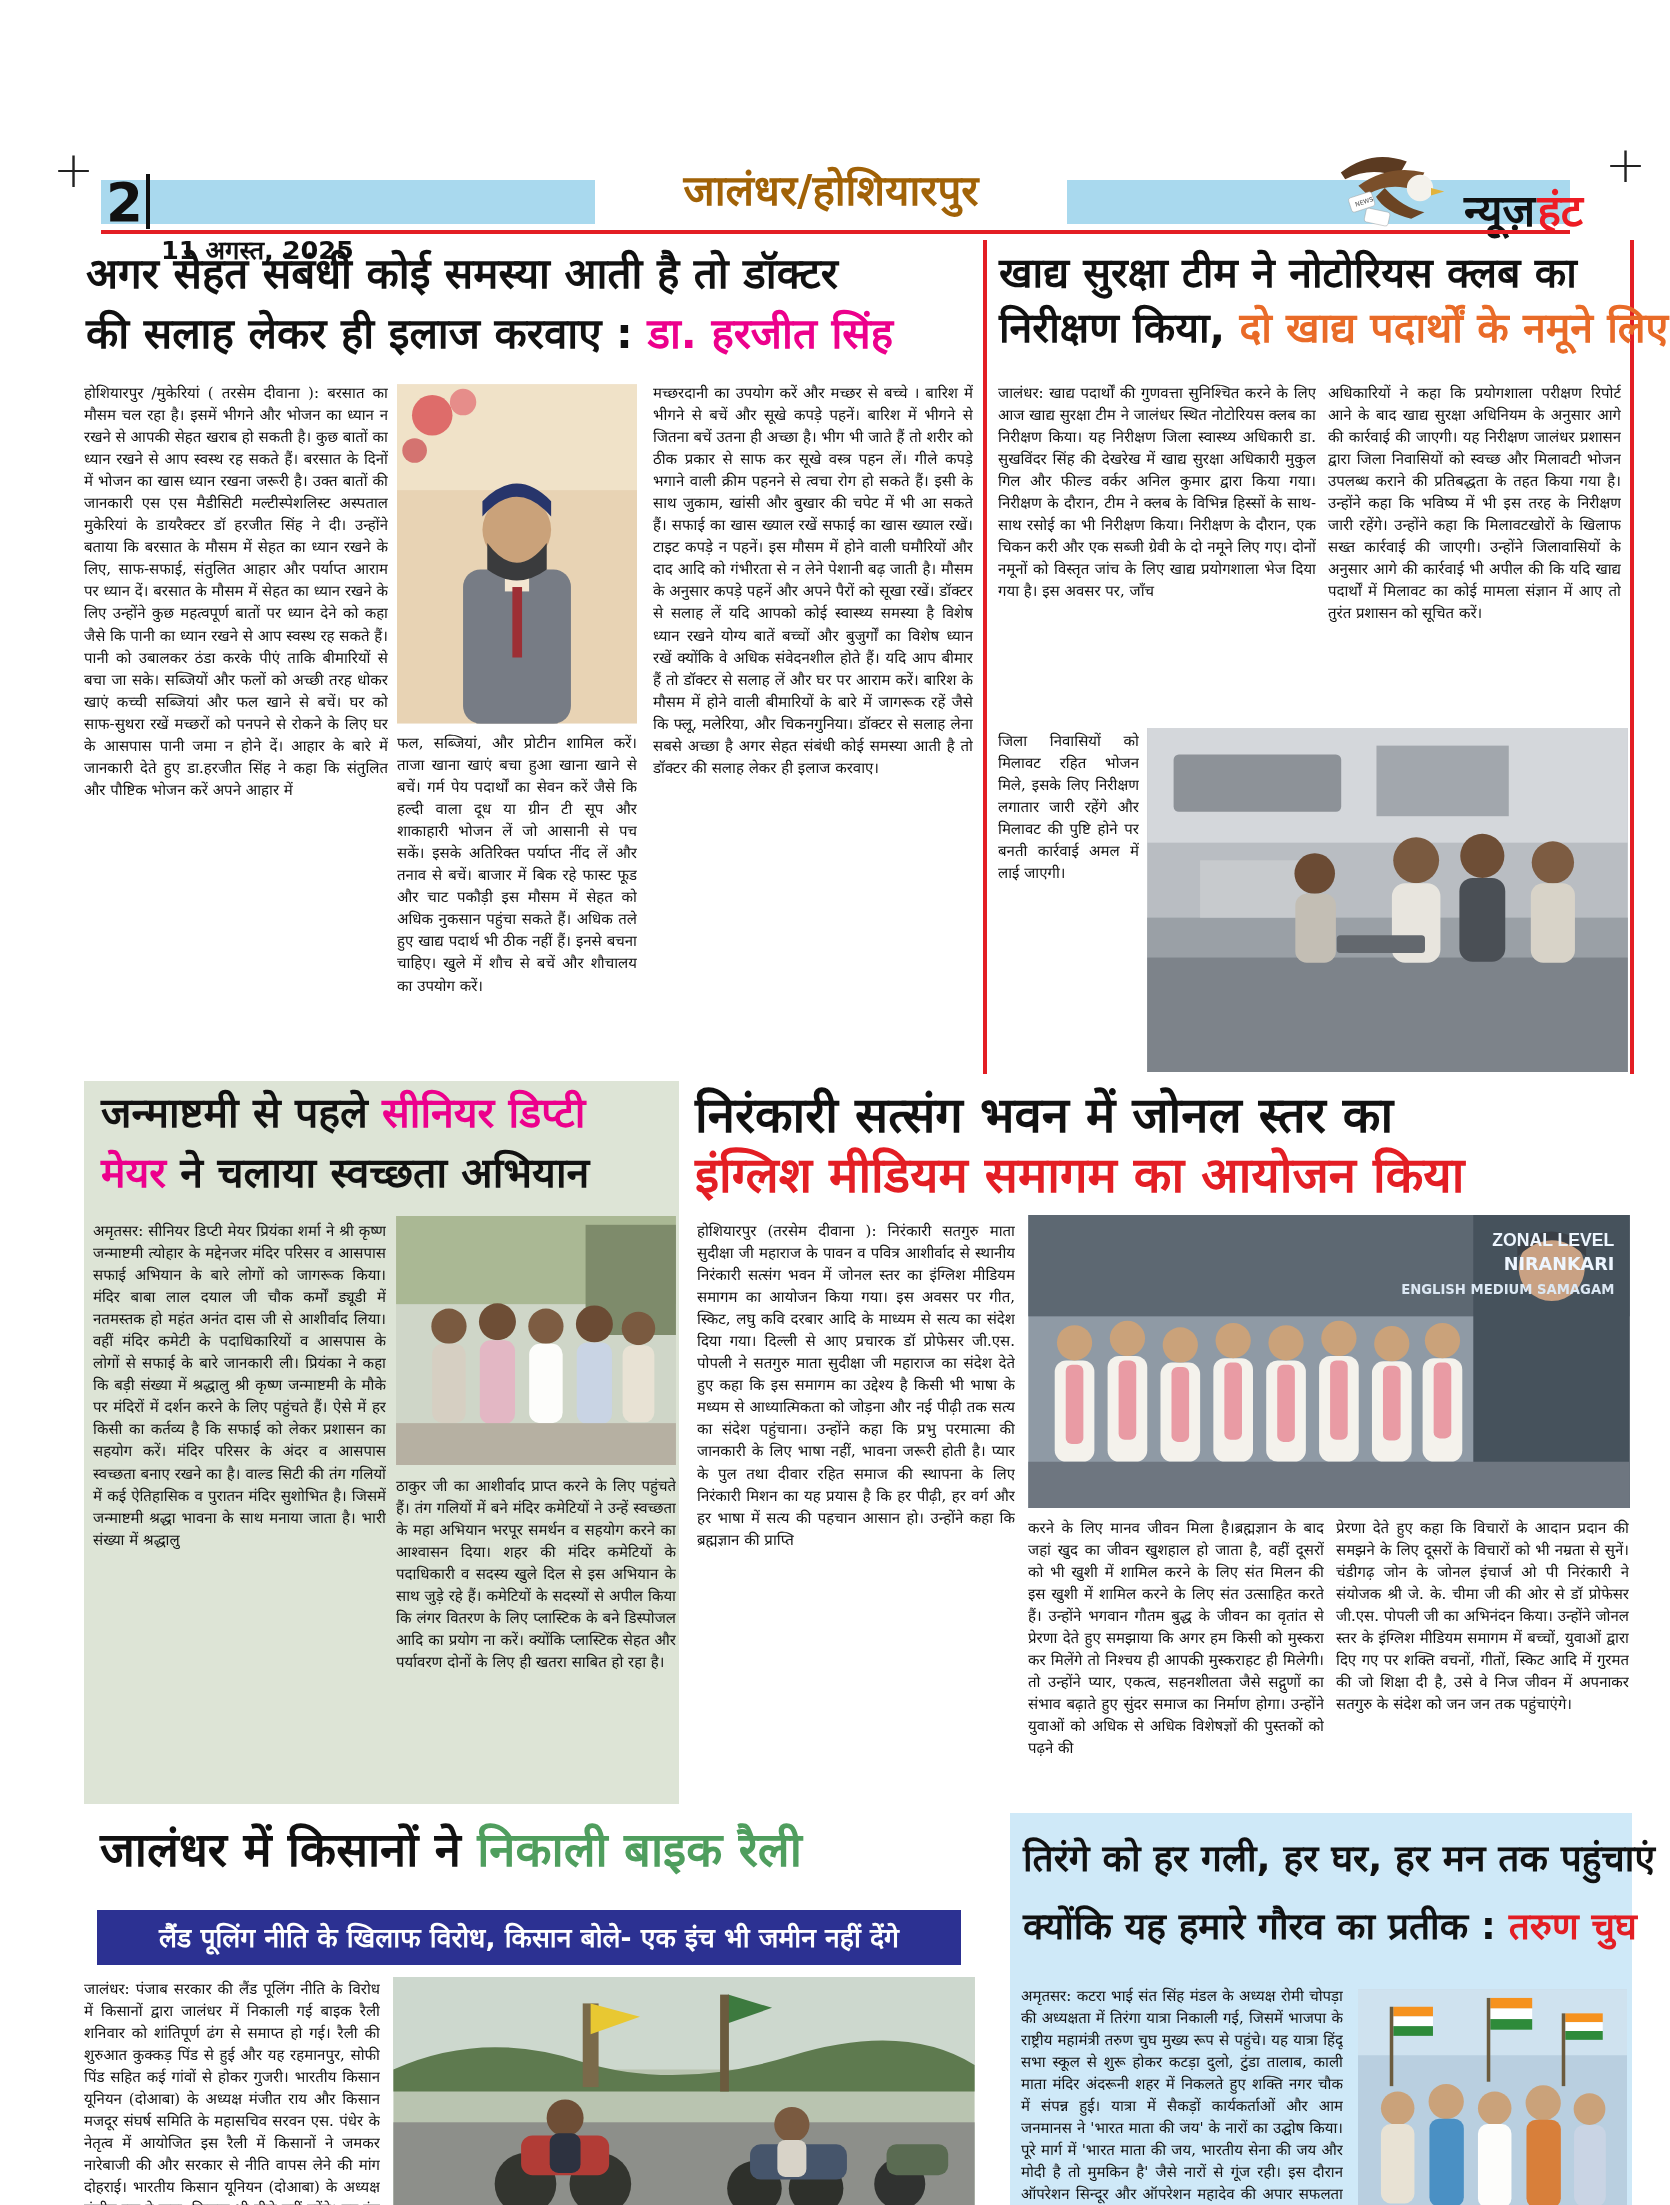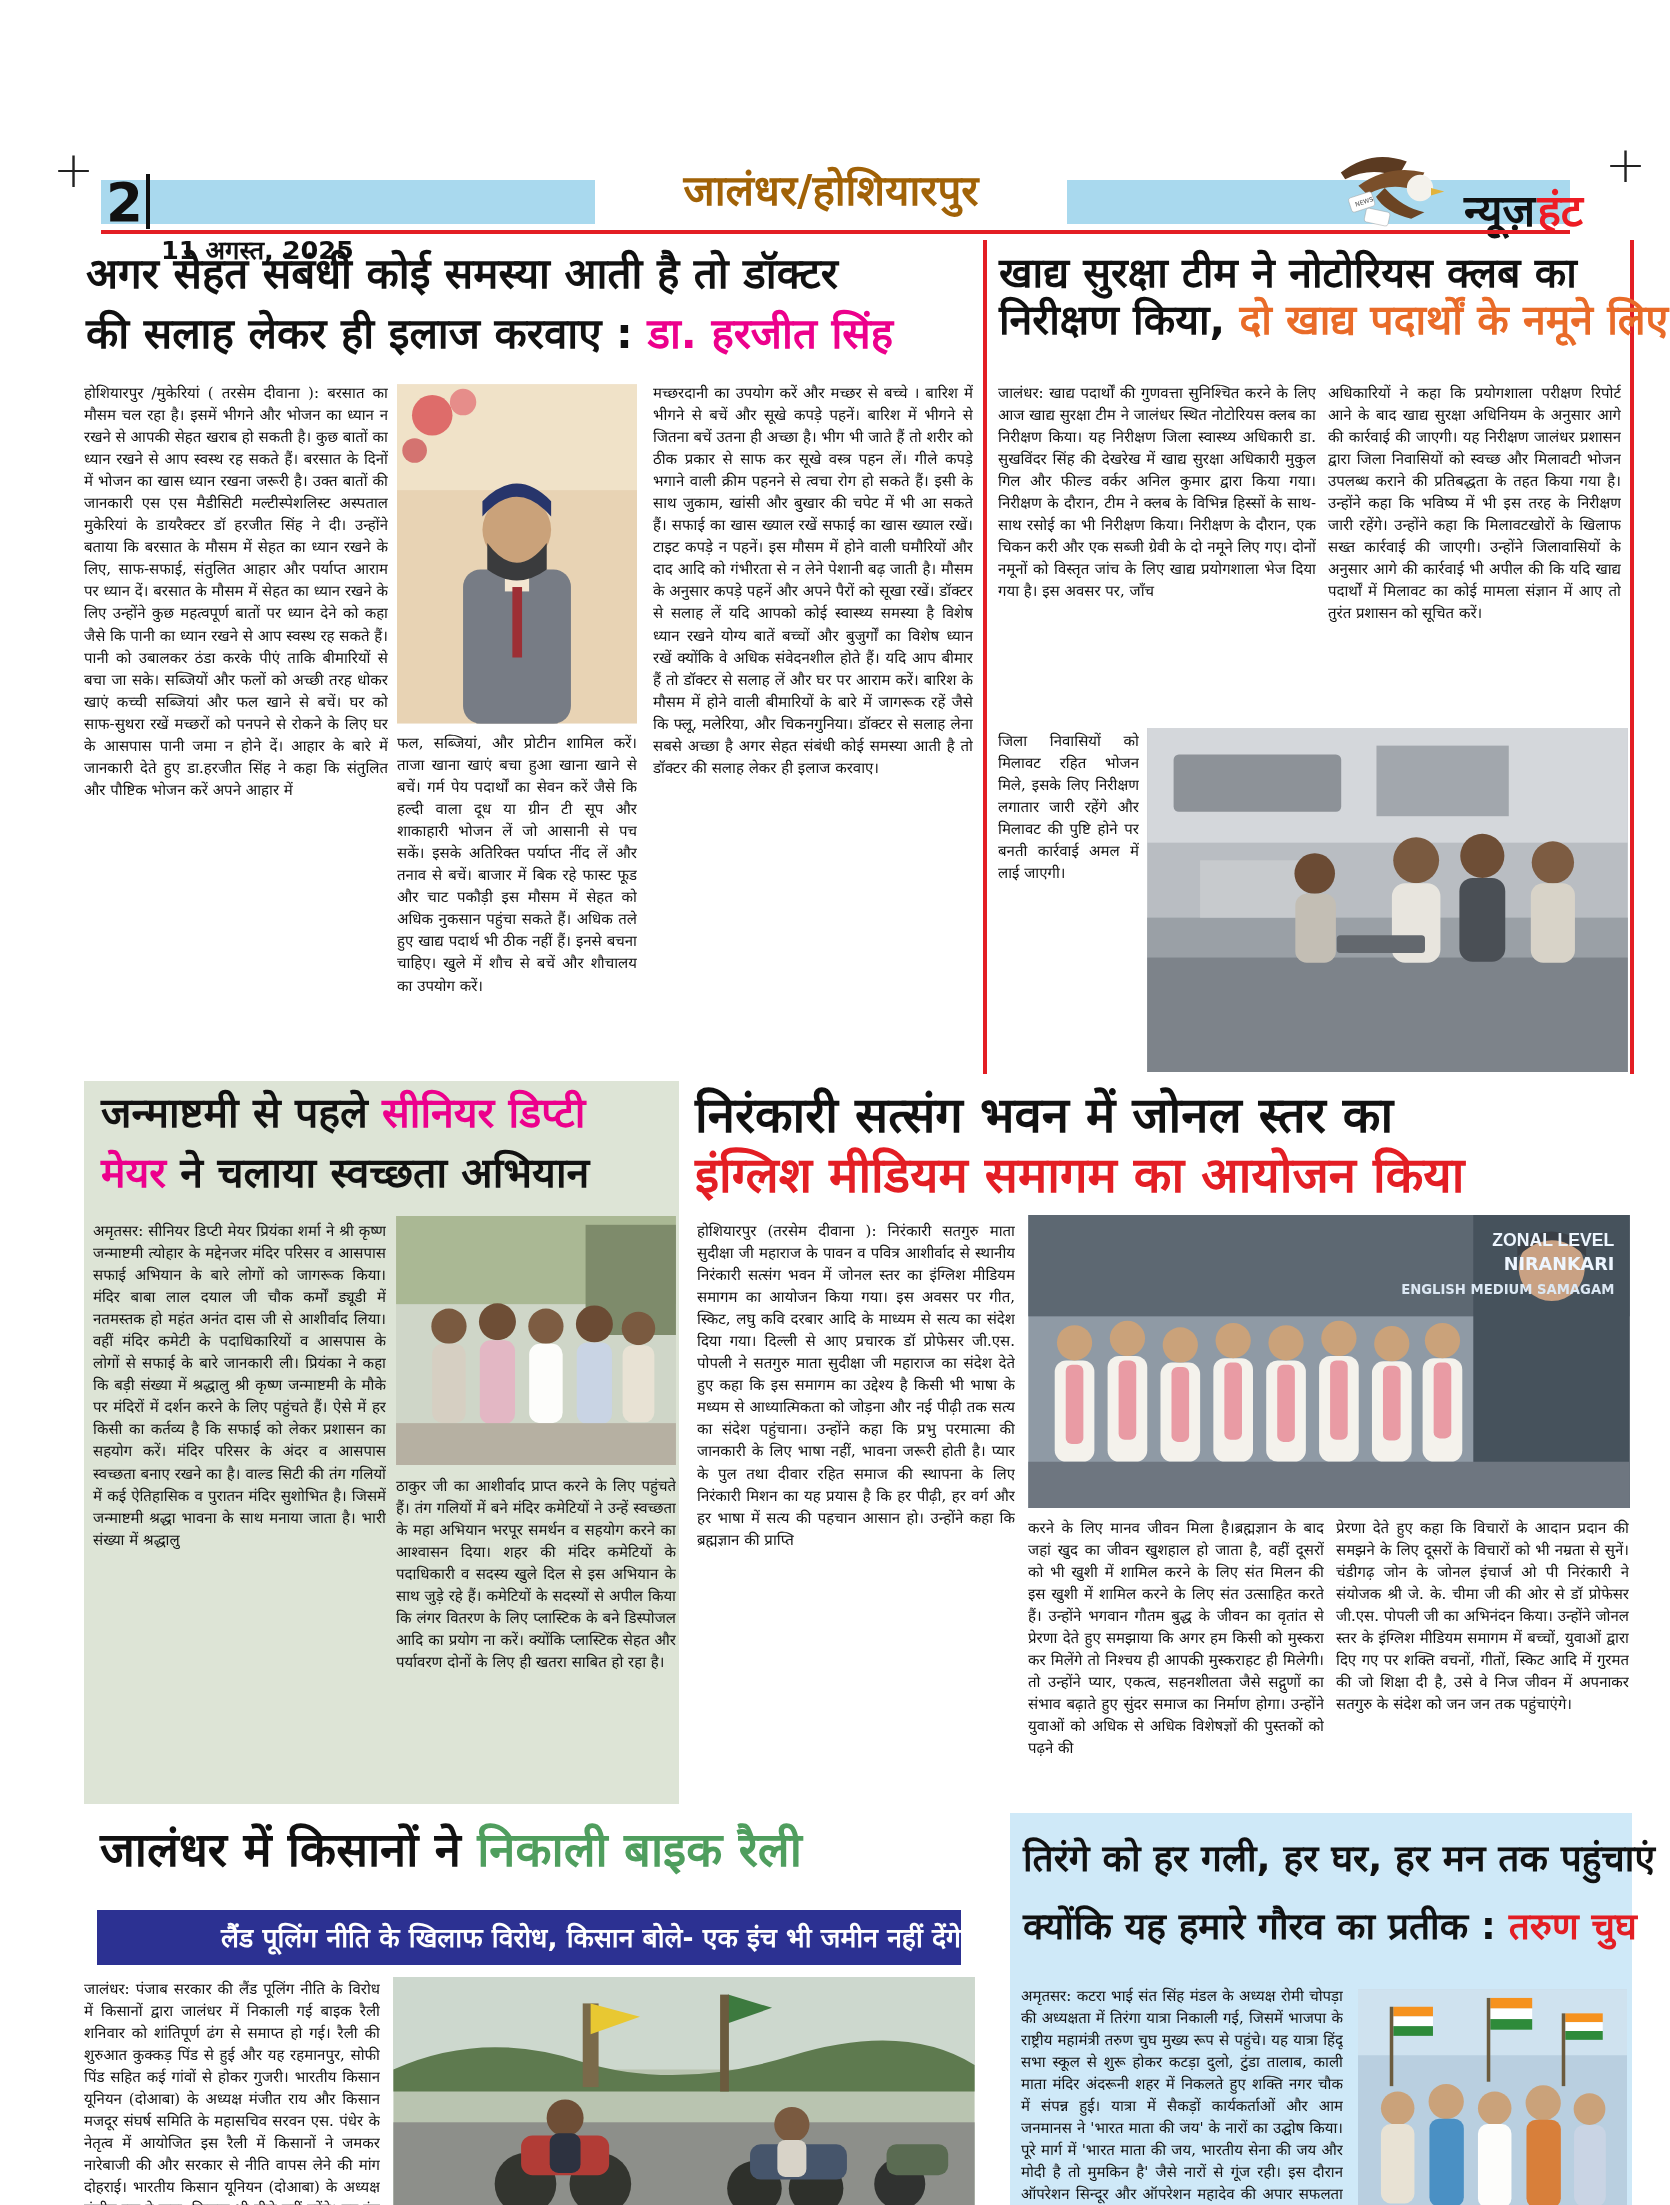--- a/index.html
+++ b/index.html
@@ -93,21 +93,21 @@
     <rect x="262" y="460" width="22" height="160" fill="#9d2f35"></rect>
   </svg>
   <div class="abs bt" style="left:397px;top:732px;width:240px;height:340px;">फल, सब्जियां, और प्रोटीन शामिल करें। ताजा खाना खाएं बचा हुआ खाना खाने से बचें। गर्म पेय पदार्थों का सेवन करें जैसे कि हल्दी वाला दूध या ग्रीन टी सूप और शाकाहारी भोजन लें जो आसानी से पच सकें। इसके अतिरिक्त पर्याप्त नींद लें और तनाव से बचें। बाजार में बिक रहे फास्ट फूड और चाट पकौड़ी इस मौसम में सेहत को अधिक नुकसान पहुंचा सकते हैं। अधिक तले हुए खाद्य पदार्थ भी ठीक नहीं हैं। इनसे बचना चाहिए। खुले में शौच से बचें और शौचालय का उपयोग करें।</div>
   <div class="abs bt" style="left:653px;top:382px;width:320px;height:690px;">मच्छरदानी का उपयोग करें और मच्छर से बच्चे । बारिश में भीगने से बचें और सूखे कपड़े पहनें। बारिश में भीगने से जितना बचें उतना ही अच्छा है। भीग भी जाते हैं तो शरीर को ठीक प्रकार से साफ कर सूखे वस्त्र पहन लें। गीले कपड़े भगाने वाली क्रीम पहनने से त्वचा रोग हो सकते हैं। इसी के साथ जुकाम, खांसी और बुखार की चपेट में भी आ सकते हैं। सफाई का खास ख्याल रखें सफाई का खास ख्याल रखें। टाइट कपड़े न पहनें। इस मौसम में होने वाली घमौरियों और दाद आदि को गंभीरता से न लेने पेशानी बढ़ जाती है। मौसम के अनुसार कपड़े पहनें और अपने पैरों को सूखा रखें। डॉक्टर से सलाह लें यदि आपको कोई स्वास्थ्य समस्या है विशेष ध्यान रखने योग्य बातें बच्चों और बुजुर्गों का विशेष ध्यान रखें क्योंकि वे अधिक संवेदनशील होते हैं। यदि आप बीमार हैं तो डॉक्टर से सलाह लें और घर पर आराम करें। बारिश के मौसम में होने वाली बीमारियों के बारे में जागरूक रहें जैसे कि फ्लू, मलेरिया, और चिकनगुनिया। डॉक्टर से सलाह लेना सबसे अच्छा है अगर सेहत संबंधी कोई समस्या आती है तो डॉक्टर की सलाह लेकर ही इलाज करवाए।</div>
 
   <div class="abs red-rule-v" style="left:983px;top:240px;height:834px;"></div>
   <div class="abs red-rule-v" style="left:1630px;top:240px;height:834px;"></div>
   <div class="abs hl hl-b" style="left:999px;top:249px;">
     <span>खाद्य सुरक्षा टीम ने नोटोरियस क्लब का</span>
   </div>
-  <div class="abs hl hl-b" style="left:999px;top:296px;">
+  <div class="abs hl hl-b" style="left:999px;top:304px;">
     <span>निरीक्षण किया, </span><span class="accent-orange">दो खाद्य पदार्थों के नमूने लिए</span>
   </div>
   <div class="abs bt" style="left:998px;top:382px;width:318px;height:340px;">जालंधर: खाद्य पदार्थों की गुणवत्ता सुनिश्चित करने के लिए आज खाद्य सुरक्षा टीम ने जालंधर स्थित नोटोरियस क्लब का निरीक्षण किया। यह निरीक्षण जिला स्वास्थ्य अधिकारी डा. सुखविंदर सिंह की देखरेख में खाद्य सुरक्षा अधिकारी मुकुल गिल और फील्ड वर्कर अनिल कुमार द्वारा किया गया। निरीक्षण के दौरान, टीम ने क्लब के विभिन्न हिस्सों के साथ-साथ रसोई का भी निरीक्षण किया। निरीक्षण के दौरान, एक चिकन करी और एक सब्जी ग्रेवी के दो नमूने लिए गए। दोनों नमूनों को विस्तृत जांच के लिए खाद्य प्रयोगशाला भेज दिया गया है। इस अवसर पर, जाँच</div>
   <div class="abs bt" style="left:998px;top:730px;width:141px;height:342px;">जिला निवासियों को मिलावट रहित भोजन मिले, इसके लिए निरीक्षण लगातार जारी रहेंगे और मिलावट की पुष्टि होने पर बनती कार्रवाई अमल में लाई जाएगी।</div>
   <div class="abs bt" style="left:1328px;top:382px;width:293px;height:340px;">अधिकारियों ने कहा कि प्रयोगशाला परीक्षण रिपोर्ट आने के बाद खाद्य सुरक्षा अधिनियम के अनुसार आगे की कार्रवाई की जाएगी। यह निरीक्षण जालंधर प्रशासन द्वारा जिला निवासियों को स्वच्छ और मिलावटी भोजन उपलब्ध कराने की प्रतिबद्धता के तहत किया गया है। उन्होंने कहा कि भविष्य में भी इस तरह के निरीक्षण जारी रहेंगे। उन्होंने कहा कि मिलावटखोरों के खिलाफ सख्त कार्रवाई की जाएगी। उन्होंने जिलावासियों के अनुसार आगे की कार्रवाई भी अपील की कि यदि खाद्य पदार्थों में मिलावट का कोई मामला संज्ञान में आए तो तुरंत प्रशासन को सूचित करें।</div>
   <svg class="abs photo" style="left:1147px;top:728px;" width="481" height="344" viewBox="0 0 1090 780">
     <rect width="1090" height="780" fill="#b9bdc2"></rect>
     <rect width="1090" height="260" fill="#d4d7db"></rect>
     <rect x="60" y="60" width="380" height="130" rx="12" fill="#8d9298"></rect>
     <rect x="520" y="40" width="300" height="160" fill="#a2a7ad"></rect>
@@ -198,21 +198,21 @@
     <text x="1330" y="70" text-anchor="end" class="photo-overlay" font-size="40" fill="#eef6ff" font-weight="bold">ZONAL LEVEL</text>
     <text x="1330" y="125" text-anchor="end" font-size="40" fill="#eef6ff" font-weight="bold">NIRANKARI</text>
     <text x="1330" y="180" text-anchor="end" font-size="30" fill="#dce8f4" font-weight="bold">ENGLISH MEDIUM SAMAGAM</text>
   </svg>
   <div class="abs bt" style="left:1028px;top:1517px;width:296px;height:284px;">करने के लिए मानव जीवन मिला है।ब्रह्मज्ञान के बाद जहां खुद का जीवन खुशहाल हो जाता है, वहीं दूसरों को भी खुशी में शामिल करने के लिए संत मिलन की इस खुशी में शामिल करने के लिए संत उत्साहित करते हैं। उन्होंने भगवान गौतम बुद्ध के जीवन का वृतांत से प्रेरणा देते हुए समझाया कि अगर हम किसी को मुस्करा कर मिलेंगे तो निश्चय ही आपकी मुस्कराहट ही मिलेगी। तो उन्होंने प्यार, एकत्व, सहनशीलता जैसे सद्गुणों का संभाव बढ़ाते हुए सुंदर समाज का निर्माण होगा। उन्होंने युवाओं को अधिक से अधिक विशेषज्ञों की पुस्तकों को पढ़ने की</div>
   <div class="abs bt" style="left:1336px;top:1517px;width:293px;height:284px;">प्रेरणा देते हुए  कहा कि विचारों के आदान प्रदान की समझने के लिए दूसरों के विचारों को भी नम्रता से सुनें। चंडीगढ़ जोन के जोनल इंचार्ज ओ पी निरंकारी ने संयोजक श्री जे. के. चीमा जी की ओर से डॉ प्रोफेसर जी.एस. पोपली जी का अभिनंदन किया। उन्होंने जोनल स्तर के इंग्लिश मीडियम समागम में बच्चों, युवाओं द्वारा दिए गए पर शक्ति वचनों, गीतों, स्किट आदि में गुरमत की जो शिक्षा दी है, उसे वे निज जीवन में अपनाकर सतगुरु के संदेश को जन जन तक पहुंचाएंगे।</div>
 
   <div class="abs hl hl-e" style="left:100px;top:1822px;">
     <span>जालंधर में किसानों ने </span><span class="accent-green">निकाली बाइक रैली</span>
   </div>
-  <div class="abs subhead-bar" style="left:97px;top:1910px;width:864px;height:55px;text-align:right;">
+  <div class="abs subhead-bar" style="left:97px;top:1910px;width:864px;height:55px;">
     <span>लैंड पूलिंग नीति के खिलाफ विरोध, किसान बोले- एक इंच भी जमीन नहीं देंगे</span>
   </div>
   <div class="abs bt" style="left:84px;top:1978px;width:296px;height:600px;">जालंधर: पंजाब सरकार की लैंड पूलिंग नीति के विरोध में किसानों द्वारा जालंधर में निकाली गई बाइक रैली शनिवार को शांतिपूर्ण ढंग से समाप्त हो गई। रैली की शुरुआत कुक्कड़ पिंड से हुई और यह रहमानपुर, सोफी पिंड सहित कई गांवों से होकर गुजरी। भारतीय किसान यूनियन (दोआबा) के अध्यक्ष मंजीत राय और किसान मजदूर संघर्ष समिति के महासचिव सरवन एस. पंधेर के नेतृत्व में आयोजित इस रैली में किसानों ने जमकर नारेबाजी की और सरकार से नीति वापस लेने की मांग दोहराई। भारतीय किसान यूनियन (दोआबा) के अध्यक्ष मंजीत राय ने कहा- किसान भी पीछे नहीं हटेंगे। यह इंच जमीन किसी की नहीं लेने दी जाएगी, ये मेरा हमारे किसान भाइयों की मांगों से वायदा है। हमारे साथ अन्य सभी किसान जत्थेबंदियों द्वारा रैली का ऐलान किया गया था। दिल्ली वाले किसानों को लूटने</div>
   <svg class="abs photo" style="left:393px;top:1977px;" width="582" height="284" viewBox="0 0 1320 645">
     <rect width="1320" height="645" fill="#b9c4b0"></rect>
     <rect width="1320" height="210" fill="#cdd8ce"></rect>
     <path d="M0 210 Q200 120 420 190 T900 180 T1320 200 L1320 260 L0 260 Z" fill="#5e7a4f"></path>
     <rect x="0" y="330" width="1320" height="315" fill="#8d8f8a"></rect>
     <rect x="430" y="60" width="36px" height="190" fill="#7a6a4a"></rect>
     <path d="M448 60 L560 90 L448 130 Z" fill="#e8c832"></path>

